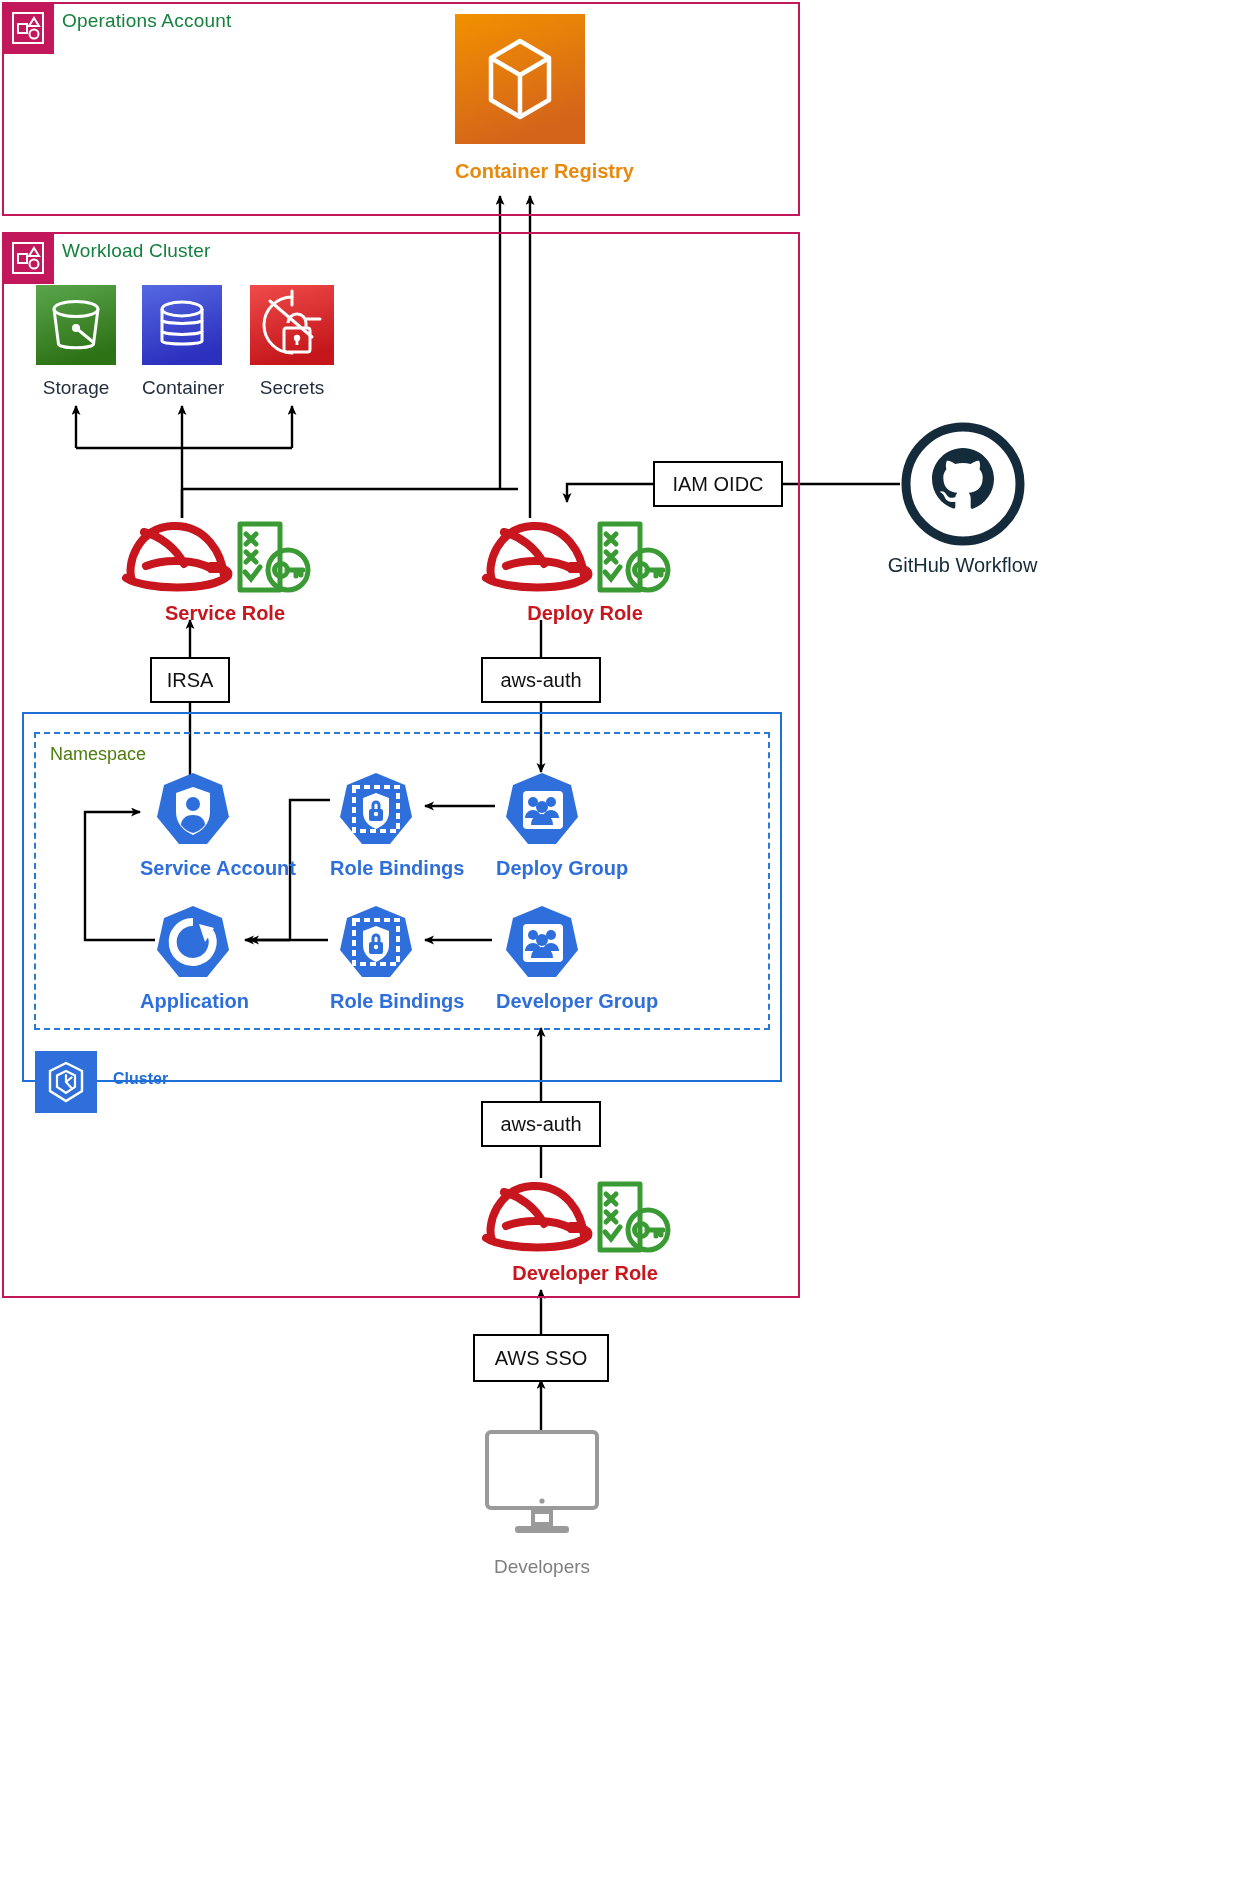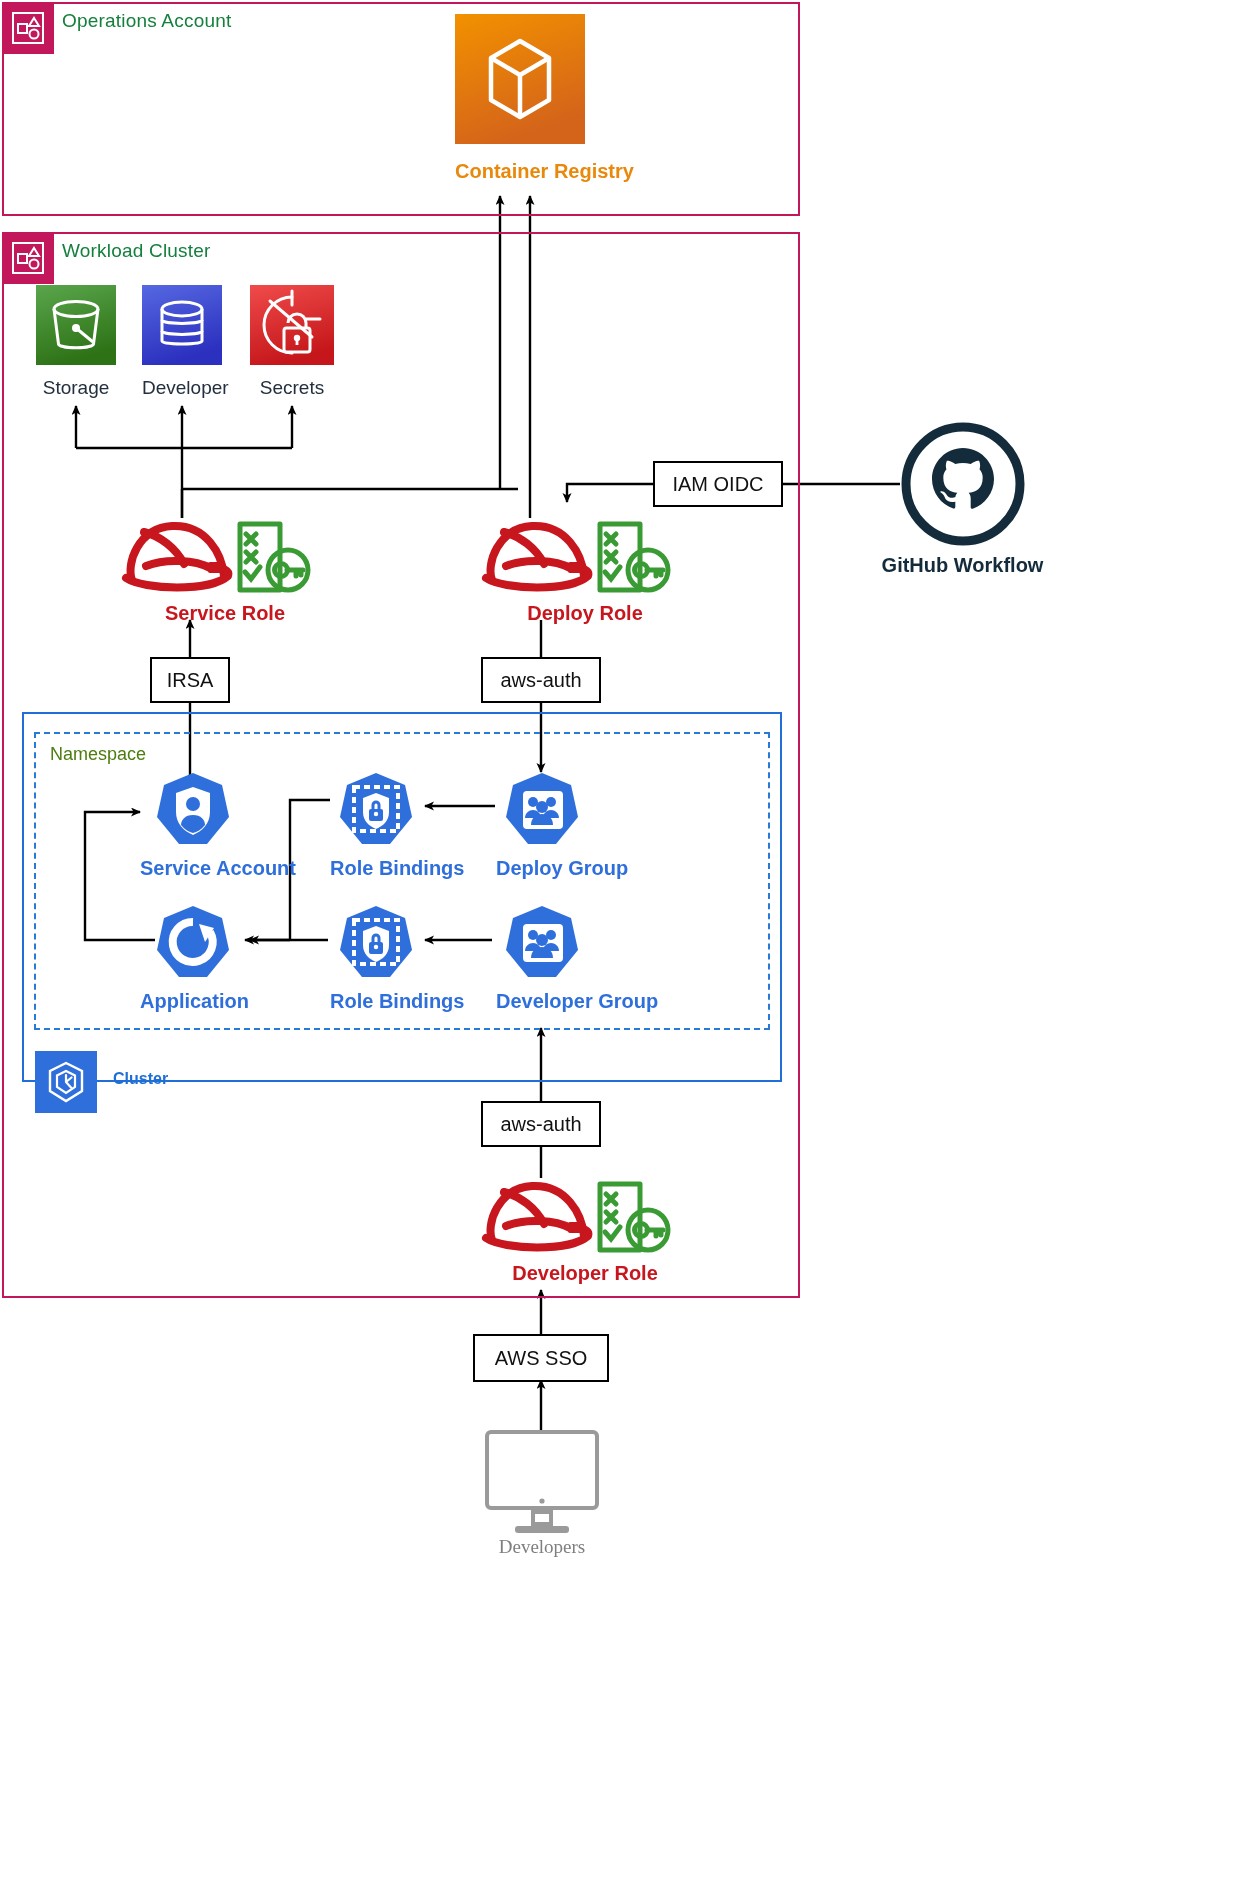--- a/index.html
+++ b/index.html
@@ -46,21 +46,21 @@
   
   .node { position:absolute; }
   .node-label {
     position:absolute; width:100%; text-align:center; white-space:nowrap;
     left:50%; transform:translateX(-50%);
   }
   .lbl-aws   { color:#232F3E; font-size:19px; font-weight:normal; }
   .lbl-orange{ color:#E8890C; font-size:20px; font-weight:bold; }
   .lbl-red   { color:#C7161D; font-size:20px; font-weight:bold; }
   .lbl-blue  { color:#2f6fdb; font-size:20px; font-weight:bold; }
-  .lbl-dark  { color:#132B3A; font-size:20px; font-weight:bold; }
+  .lbl-dark  { color:#132B3A; font-size:20px; font-weight:normal; }
   .lbl-gray  { color:#7f7f7f; font-size:19px; font-weight:normal; }
 
   svg { display:block; overflow:visible; }
   #wires { position:absolute; left:0; top:0; width:1254px; height:1884px; pointer-events:none; }
 </style>
 </head>
 <body>
 
 <div id="stage">
 
@@ -195,21 +195,21 @@
         </defs>
         <rect width="80" height="80" fill="url(#dbg)"></rect>
         <g fill="none" stroke="#fff" stroke-width="3" stroke-linejoin="round">
           <ellipse cx="40" cy="24" rx="20" ry="7"></ellipse>
           <path d="M20,24 L20,56 C20,60 60,60 60,56 L60,24"></path>
           <path d="M20,35 C20,39.5 60,39.5 60,35"></path>
           <path d="M20,46 C20,50.5 60,50.5 60,46"></path>
         </g>
       </svg>
     </div>
-    <div class="node-label lbl-aws" style="top:92px;">Developer</div>
+    <div class="node-label lbl-aws" style="top:92px;">Container</div>
   </div>
 
   <div class="node" style="left:250px; top:285px; width:84px; height:118px;">
     <div style="width:84px;height:80px;">
       <svg width="84" height="80" viewBox="0 0 84 80">
         <defs>
           <linearGradient id="smg" x1="0" y1="0" x2="0.3" y2="1">
             <stop offset="0" stop-color="#F04B4B"></stop>
               <stop offset="1" stop-color="#C5171B"></stop>
           </linearGradient>
@@ -443,16 +443,16 @@
 
   <div class="node" style="left:462px; top:1428px; width:160px; height:134px;">
     <div style="width:160px;height:108px;display:flex;justify-content:center;">
       <svg width="122" height="108" viewBox="0 0 122 108">
         <rect x="6" y="4" width="110" height="76" rx="4" fill="#fff" stroke="#9a9a9a" stroke-width="4"></rect>
         <circle cx="61" cy="73" r="2.6" fill="#9a9a9a"></circle>
         <rect x="52" y="84" width="18" height="12" fill="#fff" stroke="#9a9a9a" stroke-width="4"></rect>
         <rect x="34" y="98" width="54" height="7" rx="3" fill="#9a9a9a"></rect>
       </svg>
     </div>
-    <div class="node-label lbl-gray" style="top:108px;font-family:Liberation Serif, serif;">Developers</div>
+    <div class="node-label lbl-gray" style="top:128px;">Developers</div>
   </div>
 
 </div>
 
 </body></html>

